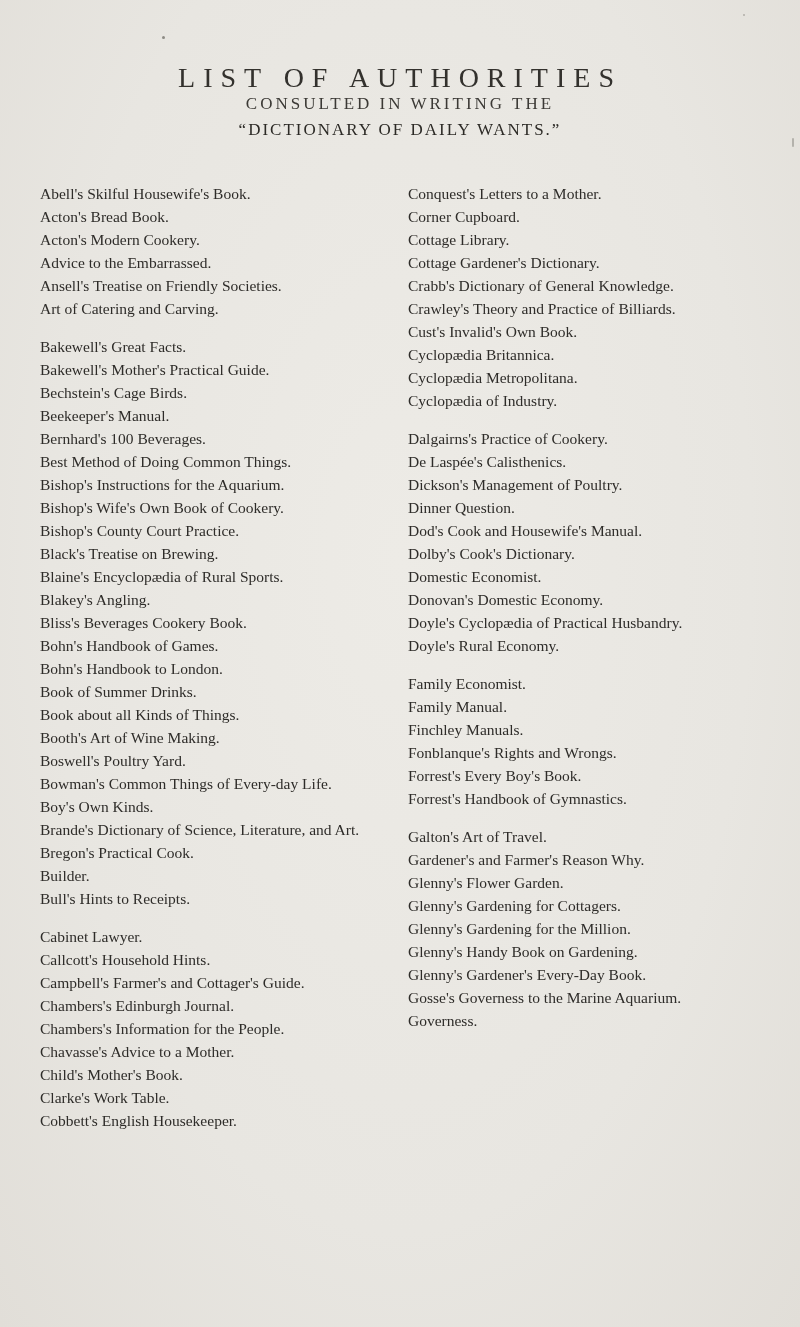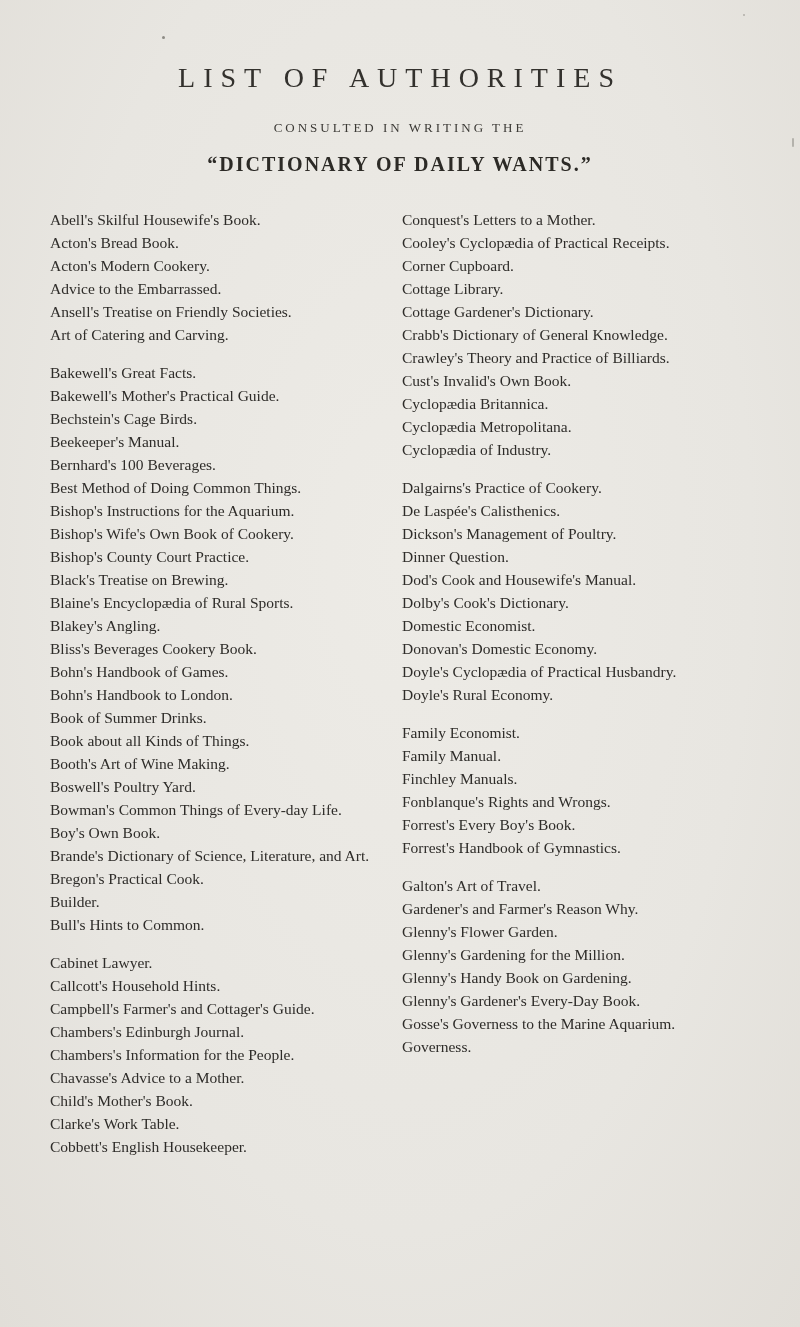--- a/index.html
+++ b/index.html
@@ -25,38 +25,37 @@
     text-align: center;
   }
   .title {
     padding-top: 62px;
     font-size: 28px;
     letter-spacing: 8px;
     color: #33312d;
     white-space: nowrap;
   }
   .subtitle {
-    margin-top: 26px;
-    font-size: 13px;
+    font-size: 17px;
     letter-spacing: 3px;
     color: #3b3935;
   }
   .work-title {
-    margin-top: 17px;
-    font-size: 20px;
-    font-weight: bold;
+    margin-top: 6px;
+    font-size: 17px;
+    font-weight: normal;
     letter-spacing: 2px;
     color: #2c2a26;
     white-space: nowrap;
   }
   .columns {
     display: flex;
     justify-content: space-between;
-    padding: 0 50px;
-    margin-top: 32px;
+    padding: 0 40px;
+    margin-top: 42px;
   }
   .column {
     flex: 0 0 352px;
     width: 352px;
   }
   .group {
     margin-bottom: 15px;
   }
   .item {
     font-size: 15.5px;
@@ -113,42 +112,41 @@
           <div class="item">Blaine's Encyclopædia of Rural Sports.</div>
           <div class="item">Blakey's Angling.</div>
           <div class="item">Bliss's Beverages Cookery Book.</div>
           <div class="item">Bohn's Handbook of Games.</div>
           <div class="item">Bohn's Handbook to London.</div>
           <div class="item">Book of Summer Drinks.</div>
           <div class="item">Book about all Kinds of Things.</div>
           <div class="item">Booth's Art of Wine Making.</div>
           <div class="item">Boswell's Poultry Yard.</div>
           <div class="item">Bowman's Common Things of Every-day Life.</div>
-          <div class="item">Boy's Own Book.</div>
+          <div class="item">Boy's Own Kinds.</div>
           <div class="item">Brande's Dictionary of Science, Literature, and Art.</div>
           <div class="item">Bregon's Practical Cook.</div>
           <div class="item">Builder.</div>
-          <div class="item">Bull's Hints to Common.</div>
+          <div class="item">Bull's Hints to Receipts.</div>
         </div>
         <div class="group">
           <div class="item">Cabinet Lawyer.</div>
           <div class="item">Callcott's Household Hints.</div>
           <div class="item">Campbell's Farmer's and Cottager's Guide.</div>
           <div class="item">Chambers's Edinburgh Journal.</div>
           <div class="item">Chambers's Information for the People.</div>
           <div class="item">Chavasse's Advice to a Mother.</div>
           <div class="item">Child's Mother's Book.</div>
           <div class="item">Clarke's Work Table.</div>
           <div class="item">Cobbett's English Housekeeper.</div>
         </div>
       </div>
       <div class="column">
         <div class="group">
           <div class="item">Conquest's Letters to a Mother.</div>
-          <div class="item">Cooley's Cyclopædia of Practical Receipts.</div>
           <div class="item">Corner Cupboard.</div>
           <div class="item">Cottage Library.</div>
           <div class="item">Cottage Gardener's Dictionary.</div>
           <div class="item">Crabb's Dictionary of General Knowledge.</div>
           <div class="item">Crawley's Theory and Practice of Billiards.</div>
           <div class="item">Cust's Invalid's Own Book.</div>
           <div class="item">Cyclopædia Britannica.</div>
           <div class="item">Cyclopædia Metropolitana.</div>
           <div class="item">Cyclopædia of Industry.</div>
         </div>
@@ -169,20 +167,21 @@
           <div class="item">Family Manual.</div>
           <div class="item">Finchley Manuals.</div>
           <div class="item">Fonblanque's Rights and Wrongs.</div>
           <div class="item">Forrest's Every Boy's Book.</div>
           <div class="item">Forrest's Handbook of Gymnastics.</div>
         </div>
         <div class="group">
           <div class="item">Galton's Art of Travel.</div>
           <div class="item">Gardener's and Farmer's Reason Why.</div>
           <div class="item">Glenny's Flower Garden.</div>
+          <div class="item">Glenny's Gardening for Cottagers.</div>
           <div class="item">Glenny's Gardening for the Million.</div>
           <div class="item">Glenny's Handy Book on Gardening.</div>
           <div class="item">Glenny's Gardener's Every-Day Book.</div>
           <div class="item">Gosse's Governess to the Marine Aquarium.</div>
           <div class="item">Governess.</div>
         </div>
       </div>
     </div>
 </div>
 

